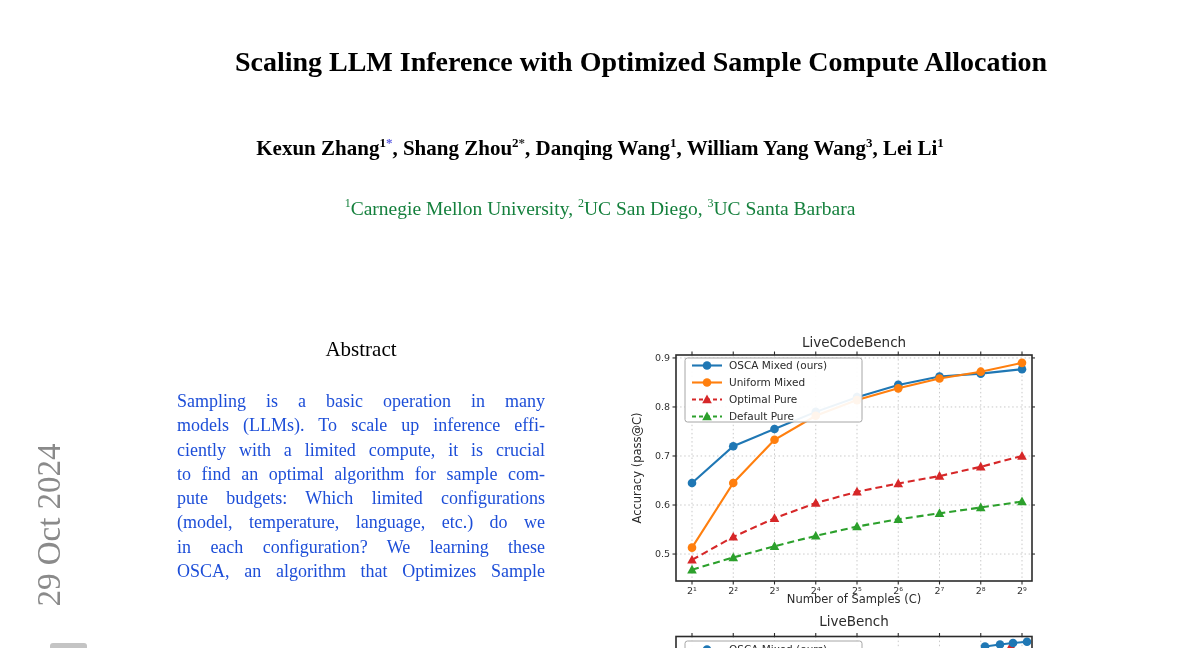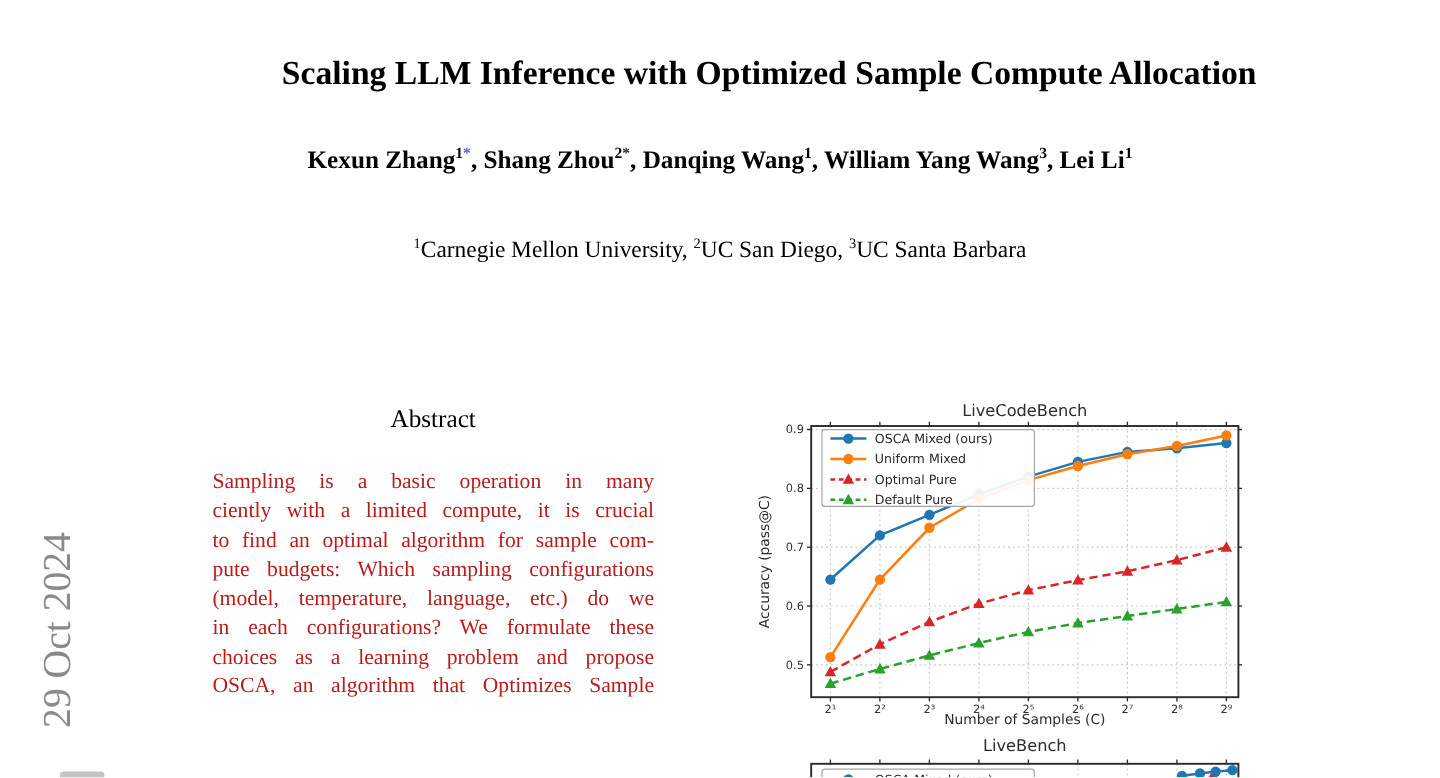--- a/index.html
+++ b/index.html
@@ -15,36 +15,36 @@
   }
   .wm-stub{
     position:absolute;left:50px;top:643px;width:37px;height:7px;
     background:#c4c4c4;border-radius:3px;
   }
   .paper-title{
     position:absolute;left:0;top:46px;width:1200px;text-align:center;
     font-size:28px;font-weight:bold;color:#000;padding-left:41px;
   }
   .authors{
-    position:absolute;left:0;top:120px;width:1200px;text-align:center;
+    position:absolute;left:0;top:135px;width:1200px;text-align:center;
     font-size:21px;font-weight:bold;color:#000;
   }
   .authors sup{font-size:13px;font-weight:bold;}
   .affils{
     position:absolute;left:0;top:196px;width:1200px;text-align:center;
-    font-size:19.5px;color:#000000;
+    font-size:19.5px;color:#15803d;
   }
   .affils sup{font-size:12px;}
   .abstract-col{position:absolute;left:177px;top:336px;width:368px;}
   .abstract-heading{
     text-align:center;font-size:21px;font-weight:normal;color:#000;
     margin:0 0 27px 0;line-height:26px;
   }
   .abs-line{
-    font-size:18px;line-height:24.3px;color:#b91c1c;
+    font-size:18px;line-height:24.3px;color:#1d4ed8;
     text-align:justify;text-align-last:justify;white-space:normal;
   }
   .chart1{position:absolute;left:630px;top:334px;width:405px;height:276px;}
   .chart2{position:absolute;left:630px;top:613px;width:405px;height:35px;overflow:hidden;}
   svg text{font-family:"DejaVu Sans",sans-serif;}
 </style>
 </head>
 <body>
 
 <div class="page">
@@ -55,26 +55,26 @@
   <div class="paper-title">Scaling LLM Inference with Optimized Sample Compute Allocation</div>
 
   <div class="authors" id="authors"><span>Kexun Zhang</span><sup>1<span style="color: rgb(91, 91, 224);">*</span></sup>, <span>Shang Zhou</span><sup>2<span style="color: rgb(43, 43, 43);">*</span></sup>, <span>Danqing Wang</span><sup>1</sup>, <span>William Yang Wang</span><sup>3</sup>, <span>Lei Li</span><sup>1</sup></div>
 
   <div class="affils" id="affils"><sup>1</sup>Carnegie Mellon University, <sup>2</sup>UC San Diego, <sup>3</sup>UC Santa Barbara</div>
 
   <div class="abstract-col">
     <div class="abstract-heading">Abstract</div>
     <div id="abstract-body">
         <div class="abs-line">Sampling is a basic operation in many</div>
+        <div class="abs-line">models (LLMs). To scale up inference effi-</div>
         <div class="abs-line">ciently with a limited compute, it is crucial</div>
         <div class="abs-line">to find an optimal algorithm for sample com-</div>
-        <div class="abs-line">pute budgets: Which sampling configurations</div>
+        <div class="abs-line">pute budgets: Which limited configurations</div>
         <div class="abs-line">(model, temperature, language, etc.) do we</div>
-        <div class="abs-line">in each configurations? We formulate these</div>
-        <div class="abs-line">choices as a learning problem and propose</div>
+        <div class="abs-line">in each configuration? We learning these</div>
         <div class="abs-line">OSCA, an algorithm that Optimizes Sample</div>
       </div>
   </div>
 
   <div class="chart1">
     <svg id="svg1" width="405" height="276" viewBox="0 0 405 276">
         <g>
           <line x1="62" y1="21" x2="62" y2="247" stroke="#c9c9c9" stroke-width="1" stroke-dasharray="1.5 2.6"></line>
           <line x1="103.25" y1="21" x2="103.25" y2="247" stroke="#c9c9c9" stroke-width="1" stroke-dasharray="1.5 2.6"></line>
           <line x1="144.5" y1="21" x2="144.5" y2="247" stroke="#c9c9c9" stroke-width="1" stroke-dasharray="1.5 2.6"></line>

